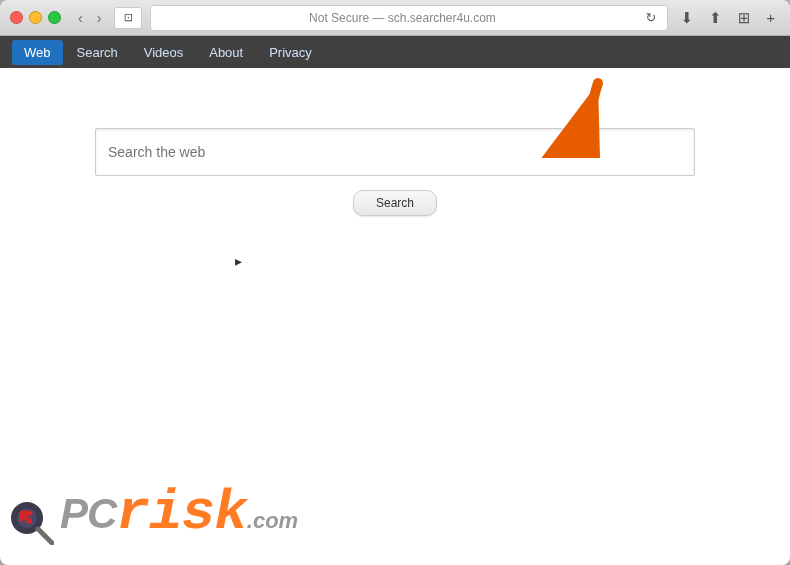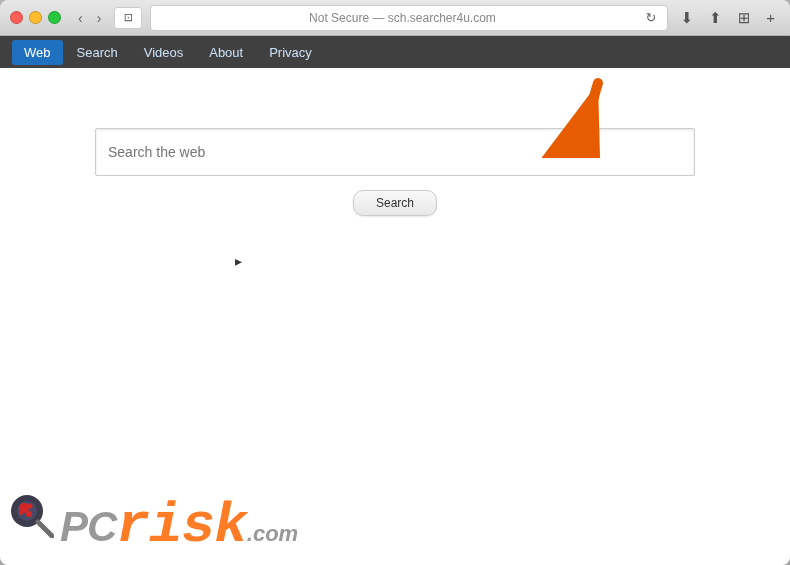--- a/index.html
+++ b/index.html
@@ -205,24 +205,24 @@
 
     .footer-link {
       font-size: 12px;
       color: #3366cc;
       text-decoration: none;
     }
 
     
     .watermark {
       position: absolute;
-      bottom: 7px;
+      bottom: 20px;
       left: 10px;
       display: flex;
-      align-items: flex-start;
+      align-items: flex-end;
       gap: 6px;
       opacity: 0.85;
     }
 
     .logo-icon {
       width: 44px;
       height: 44px;
     }
 
     

